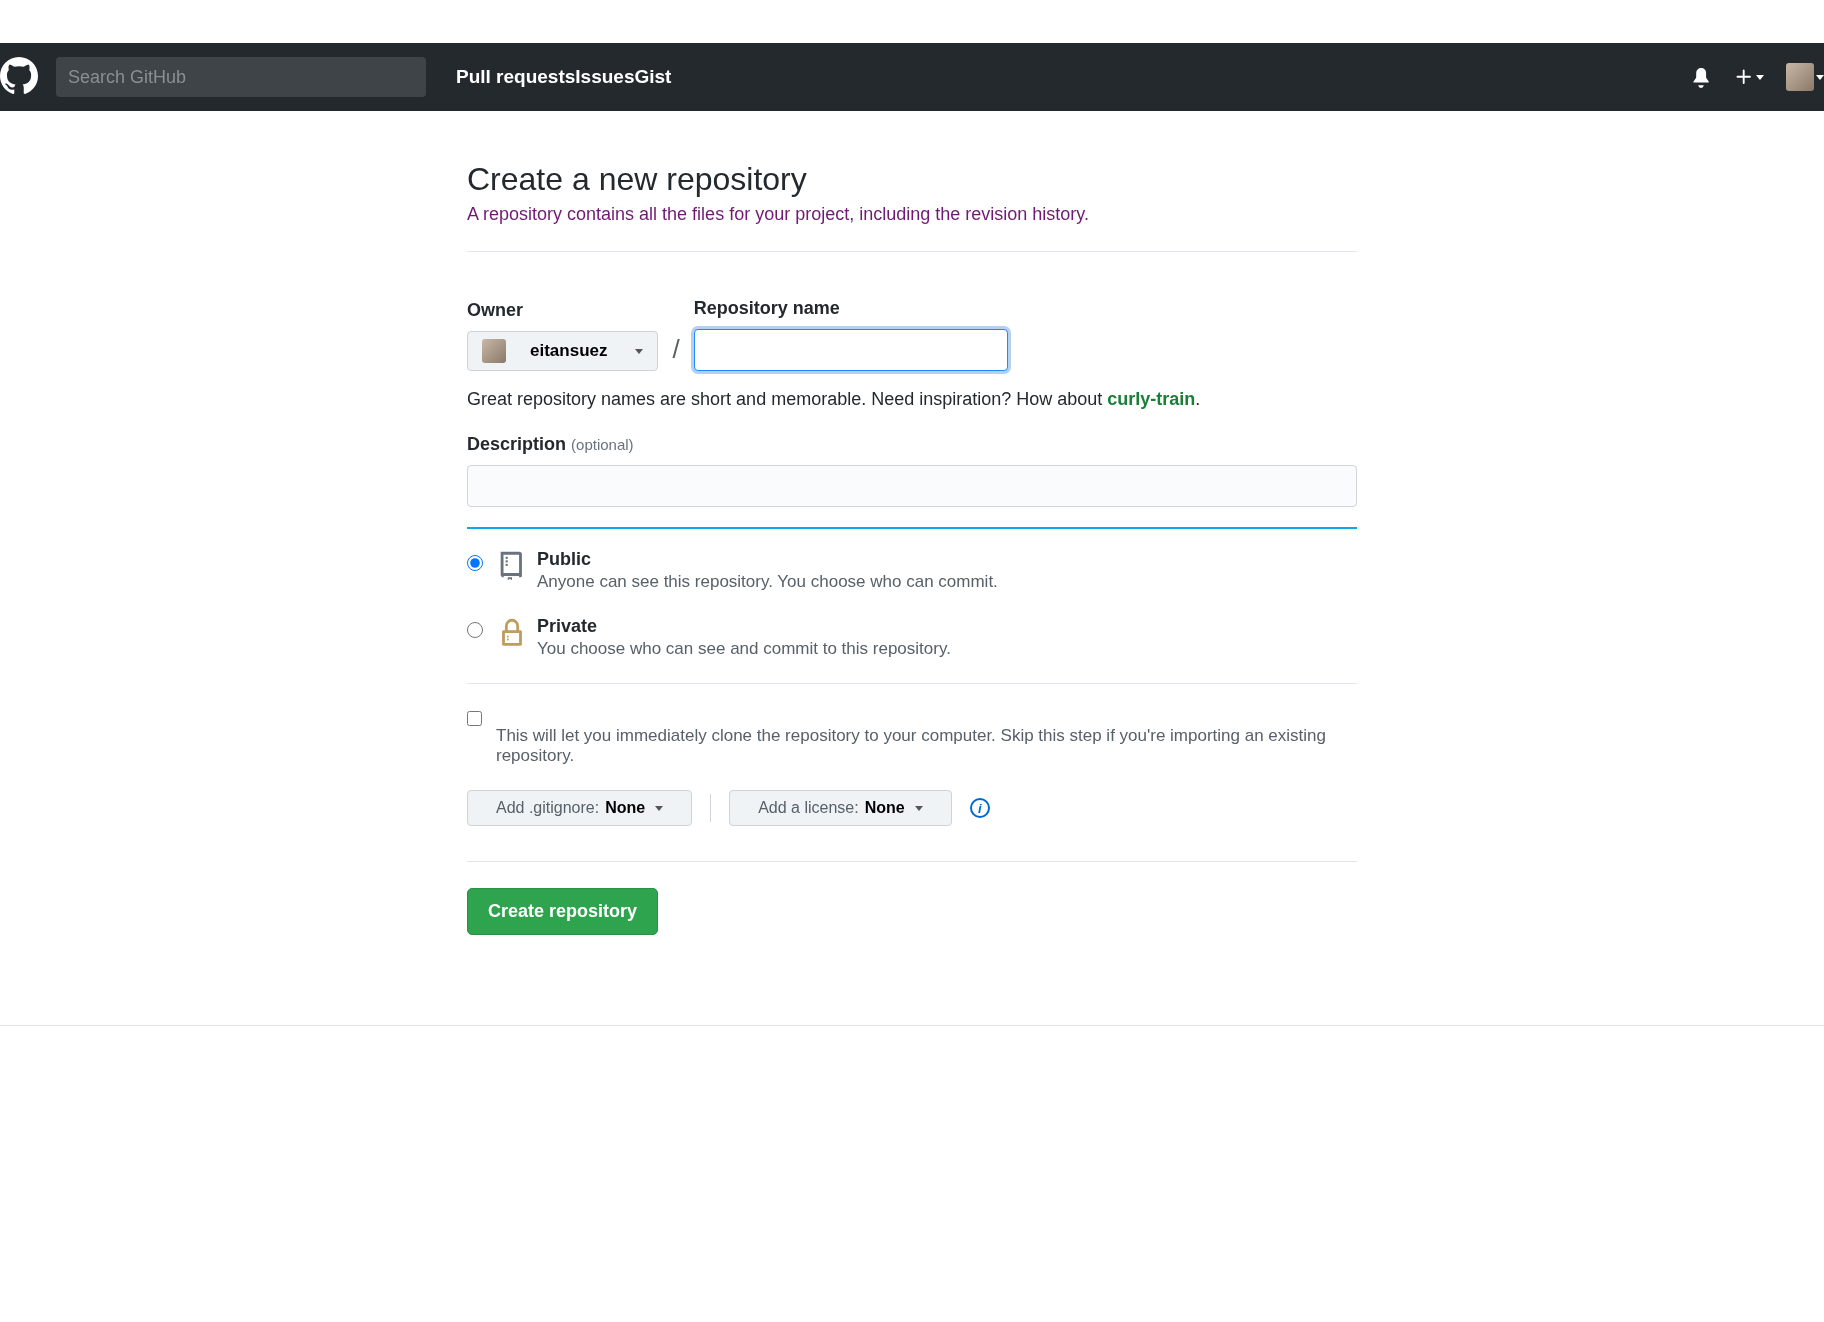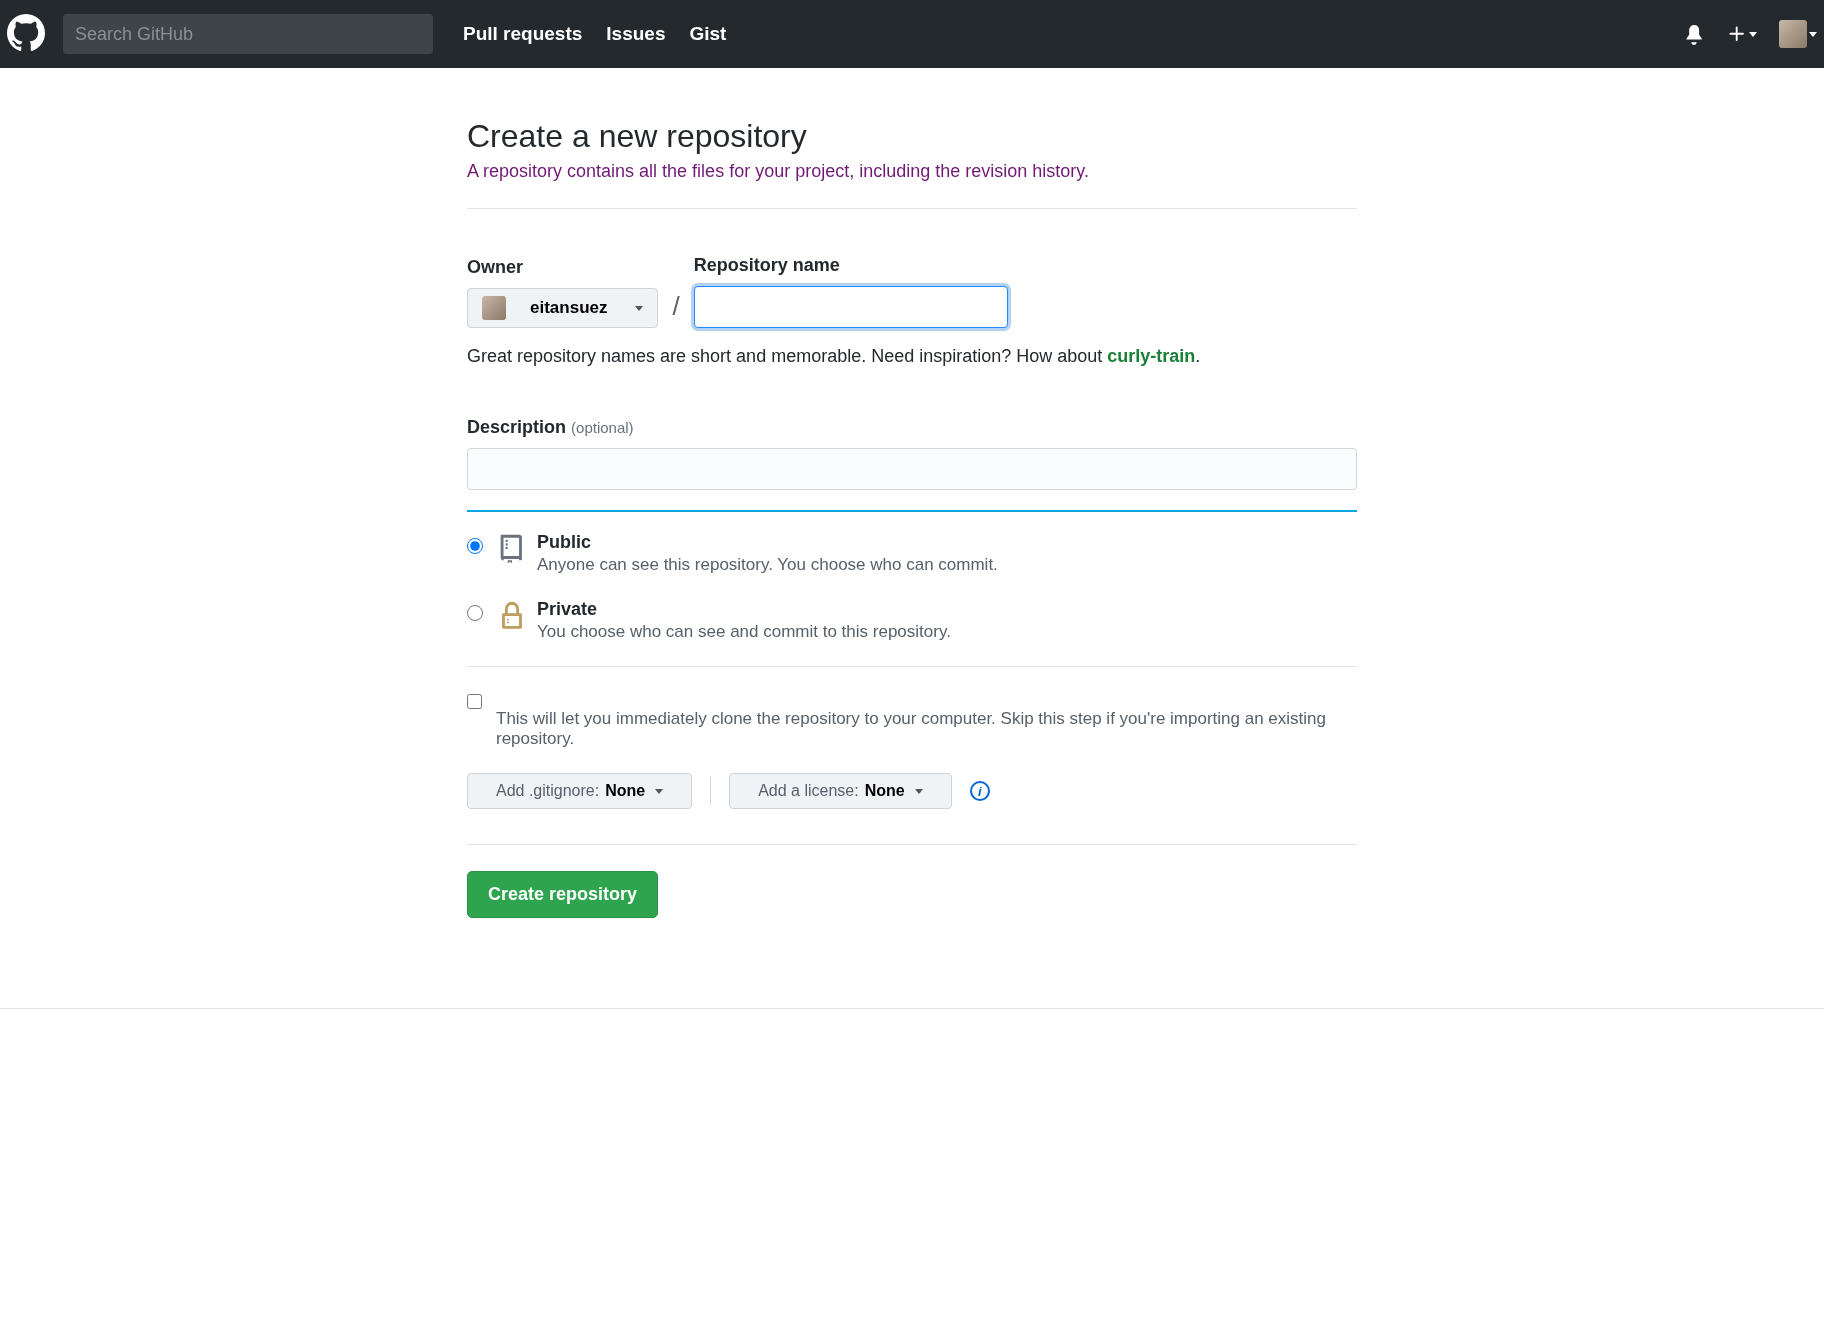--- a/index.html
+++ b/index.html
@@ -7,36 +7,37 @@
   font-family: -apple-system, BlinkMacSystemFont, "Segoe UI", Helvetica, Arial, sans-serif;
   font-size: 14px;
   color: #24292e;
   background: #fff;
 }
 .header {
   background: #24292e;
   height: 68px;
   display: flex;
   align-items: center;
-  padding: 0 7px;
+  padding: 0 0;
+  margin-top: 43px;
 }
 .logo-icon { fill: #fff; }
 .search-wrap { margin-left: 18px; }
 .search-input {
   width: 370px;
   height: 40px;
   background: #3f4448;
   border: none;
   border-radius: 4px;
   padding: 0 12px;
   color: #fff;
   font-size: 18px;
 }
 .search-input::placeholder { color: #8a8f94; }
-.nav-links { display: flex; gap: 24px; margin-left: 30px; }
+.nav-links { display: flex; margin-left: 30px; }
 .nav-link { color: #fff; font-weight: 600; font-size: 19px; text-decoration: none; cursor: pointer; }
 .header-right { margin-left: auto; display: flex; align-items: center; gap: 22px; }
 .icon-btn { color: #fff; cursor: pointer; display: flex; align-items: center; }
 .plus-wrap { display: flex; align-items: center; gap: 2px; }
 .avatar-wrap { display: flex; align-items: center; gap: 2px; }
 .avatar { width: 28px; height: 28px; border-radius: 3px; background: linear-gradient(135deg,#c8b8a8,#8a7868); }
 .caret-down { width: 0; height: 0; border-left: 4px solid transparent; border-right: 4px solid transparent; border-top: 5px solid #fff; }
 
 .container { max-width: 890px; margin: 0 auto; padding: 50px 0 40px; }
 .page-title { font-size: 32px; font-weight: 400; color: #24292e; margin-bottom: 6px; }
@@ -63,21 +64,21 @@
   border-radius: 4px;
   padding: 0 10px;
   font-size: 16px;
   box-shadow: 0 0 0 3px rgba(3,102,214,0.3);
   border-color: #2188ff;
   outline: none;
 }
 .name-hint { font-size: 18px; color: #24292e; margin-top: 18px; }
 .suggest-link { color: #1a7f37; text-decoration: none; cursor: pointer; font-weight: 600; }
 
-.desc-block { margin-top: 50px; }
+.desc-block { margin-top: 24px; }
 .desc-label-row { font-size: 18px; font-weight: 600; }
 .optional { font-size: 15px; font-weight: 400; color: #6a737d; }
 .desc-input {
   width: 100%; height: 42px; margin-top: 10px;
   border: 1px solid #d1d5da; border-radius: 4px;
   background: #fafbfc; padding: 0 10px; font-size: 16px;
 }
 
 .visibility { margin-top: 20px; padding-top: 20px; border-top: 2px solid #0ea5e9; }
 .vis-option { display: flex; align-items: flex-start; gap: 8px; margin-bottom: 24px; }

